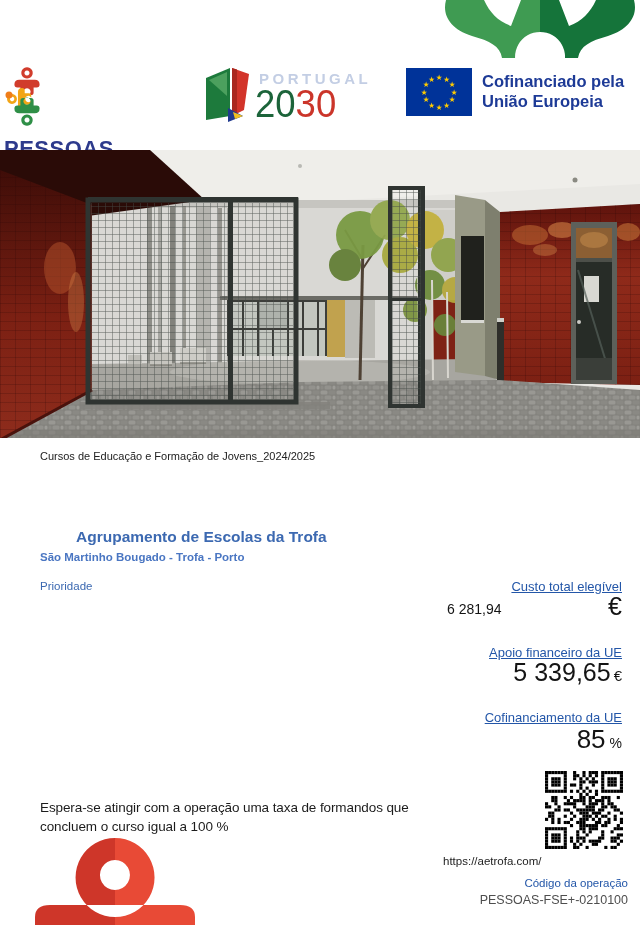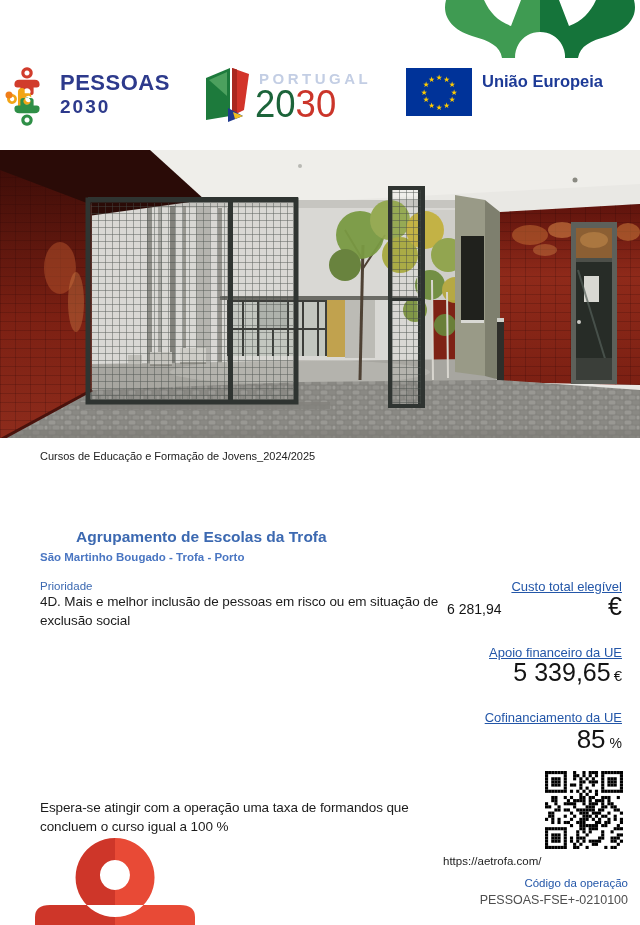--- a/index.html
+++ b/index.html
@@ -1,21 +1,21 @@
 <!DOCTYPE html>
 <html><head>
 <meta charset="utf-8">
 <style>
   html,body{margin:0;padding:0;background:#ffffff;}
   .page{position:relative;width:640px;height:925px;background:#fff;overflow:hidden;
         font-family:"Liberation Sans",sans-serif;color:#1d1d1d;}
   .abs{position:absolute;}
 
   
-  .logo-pessoas{left:4px;top:66px;display:flex;align-items:flex-start;gap:18px;}
+  .logo-pessoas{left:4px;top:66px;display:flex;align-items:flex-start;gap:6px;flex-direction:column;}
   .pessoas-text{margin-top:6px;line-height:1;}
   .pessoas-title{font-weight:700;font-size:22px;letter-spacing:.5px;color:#2d3a8c;}
   .pessoas-year{font-weight:700;font-size:19px;letter-spacing:2px;color:#2d3a8c;margin-top:3px;}
   .logo-portugal{left:204px;top:66px;display:flex;gap:5px;}
   .pt-word{font-size:15px;font-weight:700;letter-spacing:3.5px;color:#c3cee4;margin:4px 0 0 4px;}
   .pt-year{font-size:38px;line-height:.9;font-weight:400;letter-spacing:0;transform:scaleX(.96);transform-origin:left;}
   .pt-year .g{color:#1c643a;}
   .pt-year .r{color:#cb352a;}
   .logo-eu{left:406px;top:68px;display:flex;gap:10px;align-items:flex-start;}
   .eu-text{font-weight:700;font-size:16.5px;line-height:19.5px;color:#1d3a96;margin-top:4px;white-space:nowrap;}
@@ -125,20 +125,21 @@
           <text x="40.5" y="37.0" font-size="7.5" fill="#ffcc00" text-anchor="middle" dy="0.36em" font-family="DejaVu Sans, sans-serif">★</text>
           <text x="33.0" y="39.0" font-size="7.5" fill="#ffcc00" text-anchor="middle" dy="0.36em" font-family="DejaVu Sans, sans-serif">★</text>
           <text x="25.5" y="37.0" font-size="7.5" fill="#ffcc00" text-anchor="middle" dy="0.36em" font-family="DejaVu Sans, sans-serif">★</text>
           <text x="20.0" y="31.5" font-size="7.5" fill="#ffcc00" text-anchor="middle" dy="0.36em" font-family="DejaVu Sans, sans-serif">★</text>
           <text x="18.0" y="24.0" font-size="7.5" fill="#ffcc00" text-anchor="middle" dy="0.36em" font-family="DejaVu Sans, sans-serif">★</text>
           <text x="20.0" y="16.5" font-size="7.5" fill="#ffcc00" text-anchor="middle" dy="0.36em" font-family="DejaVu Sans, sans-serif">★</text>
           <text x="25.5" y="11.0" font-size="7.5" fill="#ffcc00" text-anchor="middle" dy="0.36em" font-family="DejaVu Sans, sans-serif">★</text>
         </g>
     </svg>
     <div class="eu-text">
+      <div>Cofinanciado pela</div>
       <div>União Europeia</div>
     </div>
   </div>
 
   <svg class="abs photo" viewBox="0 0 640 288" preserveAspectRatio="none" aria-hidden="true">
     <defs>
       <linearGradient id="lwall" x1="0" y1="0" x2="0" y2="1">
         <stop offset="0" stop-color="#3f0d08"></stop>
           <stop offset="0.55" stop-color="#7c2013"></stop>
           <stop offset="1" stop-color="#8e2c1c"></stop>
@@ -266,21 +267,20 @@
     <rect x="390" y="38" width="33" height="218" fill="url(#mesh)" opacity="0.9"></rect>
     <rect x="390" y="38" width="33" height="218" fill="none" stroke="#2f3431" stroke-width="4"></rect>
     <rect x="390" y="148" width="33" height="3" fill="#2f3431"></rect>
   </svg>
 
   <div class="abs caption">Cursos de Educação e Formação de Jovens_2024/2025</div>
 
   <div class="abs beneficiary">Agrupamento de Escolas da Trofa</div>
   <div class="abs location">São Martinho Bougado - Trofa - Porto</div>
   <div class="abs prio-label">Prioridade</div>
-  <div class="abs body-text p-priority">4D. Mais e melhor inclusão de pessoas em risco ou em situação de exclusão social</div>
   <div class="abs body-text p3">Espera-se atingir com a operação uma taxa de formandos que concluem o curso igual a 100 %</div>
 
   <div class="abs fin-label lbl-cost">Custo total elegível</div>
   <div class="abs cost-value">6 281,94</div>
   <div class="abs cost-euro">€</div>
 
   <div class="abs fin-label lbl-support">Apoio financeiro da UE</div>
   <div class="abs support-row">
     <span class="support-value">5 339,65</span><span class="support-euro">€</span>
   </div>

